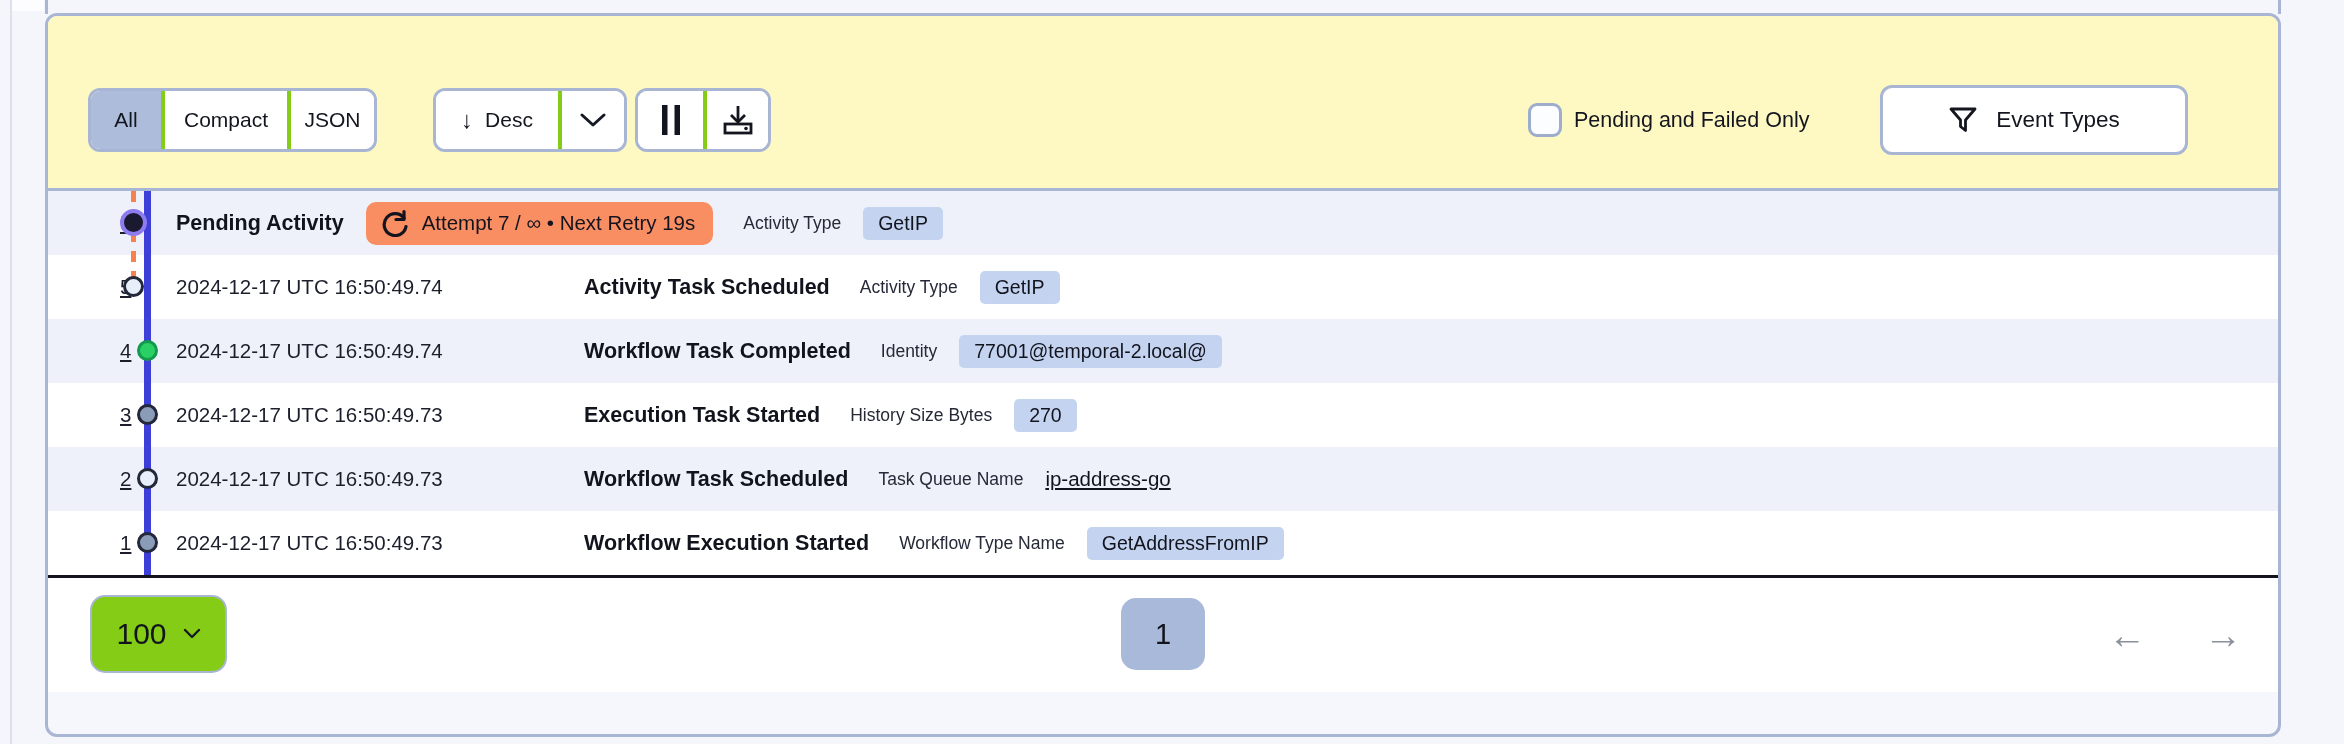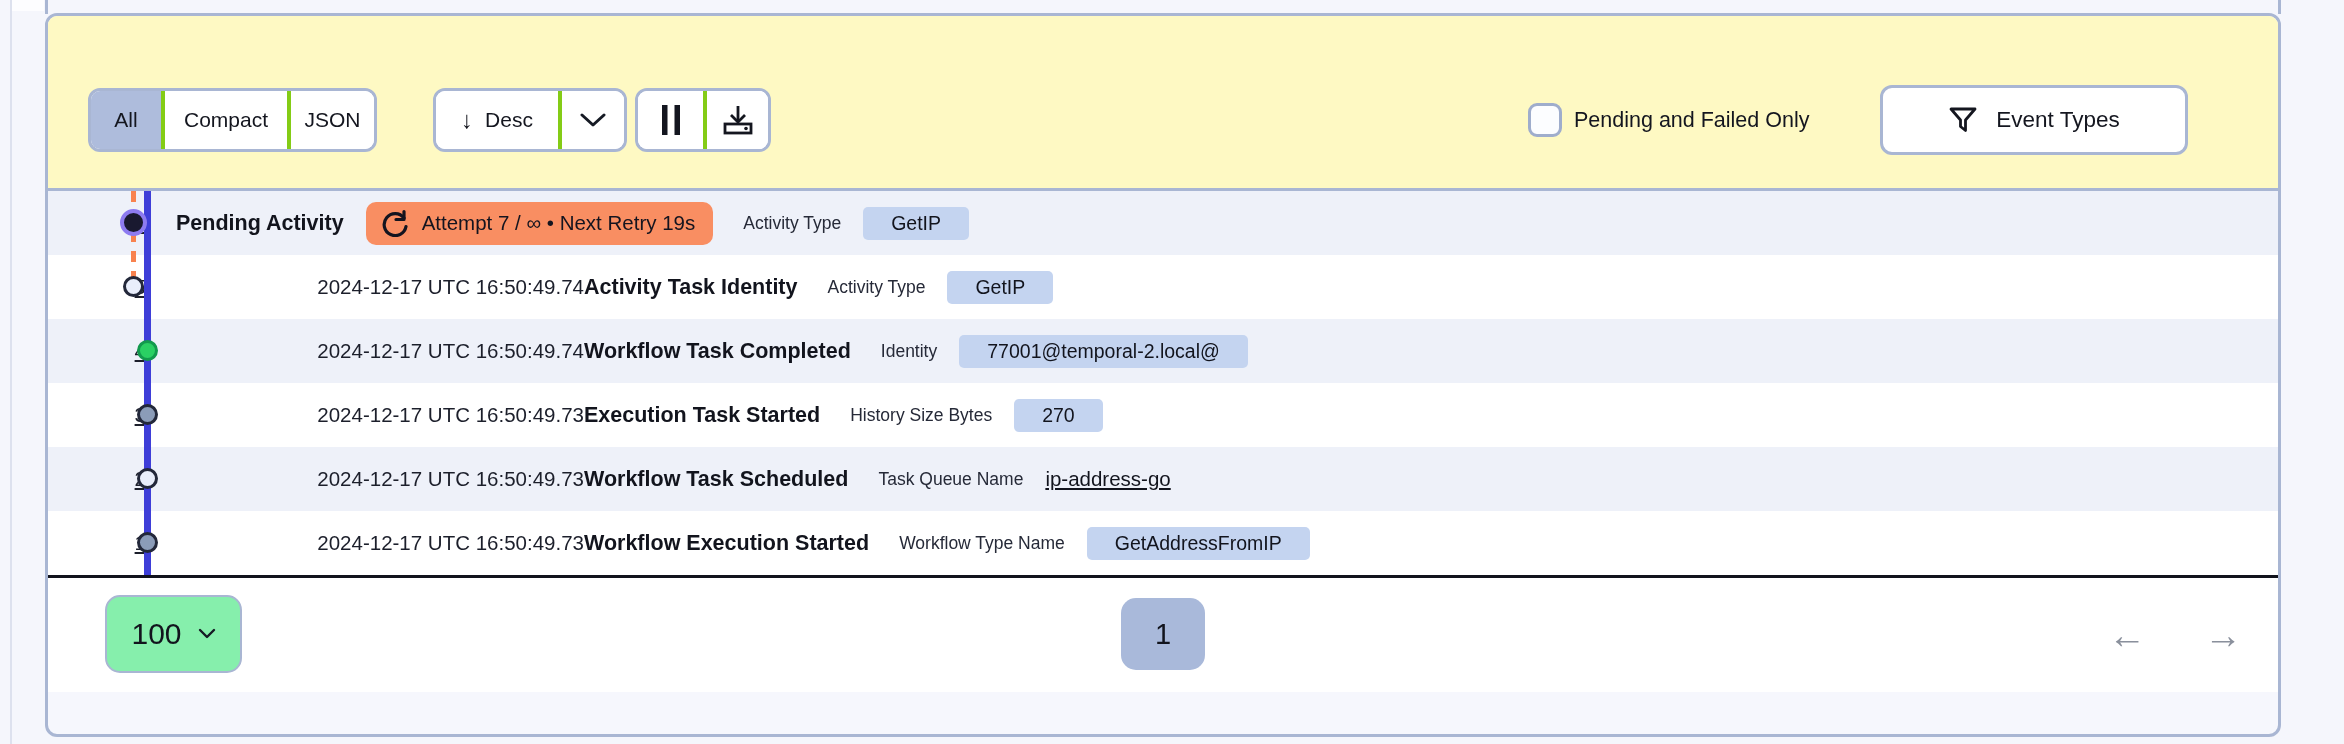--- a/index.html
+++ b/index.html
@@ -51,28 +51,28 @@
 
   .event-types-btn {
     position:absolute; left:1832px; top:69px; width:308px; height:70px;
     border:3px solid #a9b6d3; border-radius:12px; background:#fff;
     display:flex; align-items:center; justify-content:center; gap:18px;
     font-size:22.5px; color:#14161f; cursor:pointer;
   }
 
   
   .table { position:relative; background:#fff; border-bottom:3px solid #12131c; }
-  .row { height:64px; display:flex; align-items:center; font-size:20.5px; background:#fff; position:relative;text-align:right; }
+  .row { height:64px; display:flex; align-items:center; font-size:20.5px; background:#fff; position:relative; }
   .row.alt { background:#eef1f9; }
   .gutter { width:72px; flex:none; }
   .eid { width:26px; margin-right:30px; flex:none; text-decoration:underline; color:#1c1f2b; cursor:pointer; }
   .time { width:408px; flex:none; color:#1c1f2b; }
   .ename { font-weight:bold; font-size:21.5px; color:#12141d; }
   .dlabel { margin-left:30px; font-size:17.5px; color:#262a38; }
-  .chip { margin-left:22px; background:#c4d4f0; border-radius:5px; padding:5px 28px; font-size:19.5px; color:#12141d; white-space:nowrap; }
+  .chip { margin-left:22px; background:#c4d4f0; border-radius:5px; padding:5px 15px; font-size:19.5px; color:#12141d; white-space:nowrap; }
   .dlink { margin-left:22px; text-decoration:underline; color:#12141d; cursor:pointer; }
   .obadge {
     margin-left:22px; display:flex; align-items:center; gap:14px;
     background:#f98e62; border-radius:10px; padding:7px 18px 8px 14px;
     font-size:20.5px; color:#14141f; white-space:nowrap;
   }
 
   
   .tl-blue { position:absolute; left:96px; top:0; width:7px; height:100%; background:#3e3ed8; z-index:1; }
   .tl-dash {
@@ -86,22 +86,22 @@
   .dot-gray { background:#8b9cb8; }
   .d2 { left:75px; top:85px; }
   .d3 { left:89px; top:149px; }
   .d4 { left:89px; top:213px; }
   .d5 { left:89px; top:277px; }
   .d6 { left:89px; top:341px; }
 
   
   .footer { position:relative; height:114px; background:#fff; }
   .per-page {
-    position:absolute; left:57px; top:17px; width:137px; height:78px;
-    border:2.5px solid #a9b6d3; border-radius:15px; background:#86efac;
+    position:absolute; left:42px; top:17px; width:137px; height:78px;
+    border:2.5px solid #a9b6d3; border-radius:15px; background:#84cc16;
     display:flex; align-items:center; justify-content:center; gap:16px;
     font-size:30px; color:#12141d; cursor:pointer;
   }
   .page-btn {
     position:absolute; left:50%; transform:translateX(-50%); top:20px;
     width:84px; height:72px; background:#a9b9da; border-radius:15px;
     display:flex; align-items:center; justify-content:center; font-size:29px; color:#12141d; cursor:pointer;
   }
   .pager-arrows { position:absolute; right:36px; top:0; height:100%; display:flex; align-items:center; gap:58px; }
   .pager-arrows span { font-size:38px; color:#8a909c; cursor:pointer; line-height:1; }
@@ -190,21 +190,21 @@
         <span>Attempt 7 / ∞ • Next Retry 19s</span>
       </span>
       <span class="dlabel">Activity Type</span>
       <span class="chip">GetIP</span>
     </div>
 
     <div class="row">
       <div class="gutter"></div>
       <span class="eid">5</span>
       <span class="time">2024-12-17 UTC 16:50:49.74</span>
-      <span class="ename">Activity Task Identity</span>
+      <span class="ename">Activity Task Scheduled</span>
       <span class="dlabel">Activity Type</span>
       <span class="chip">GetIP</span>
     </div>
 
     <div class="row alt">
       <div class="gutter"></div>
       <span class="eid">4</span>
       <span class="time">2024-12-17 UTC 16:50:49.74</span>
       <span class="ename">Workflow Task Completed</span>
       <span class="dlabel">Identity</span>

